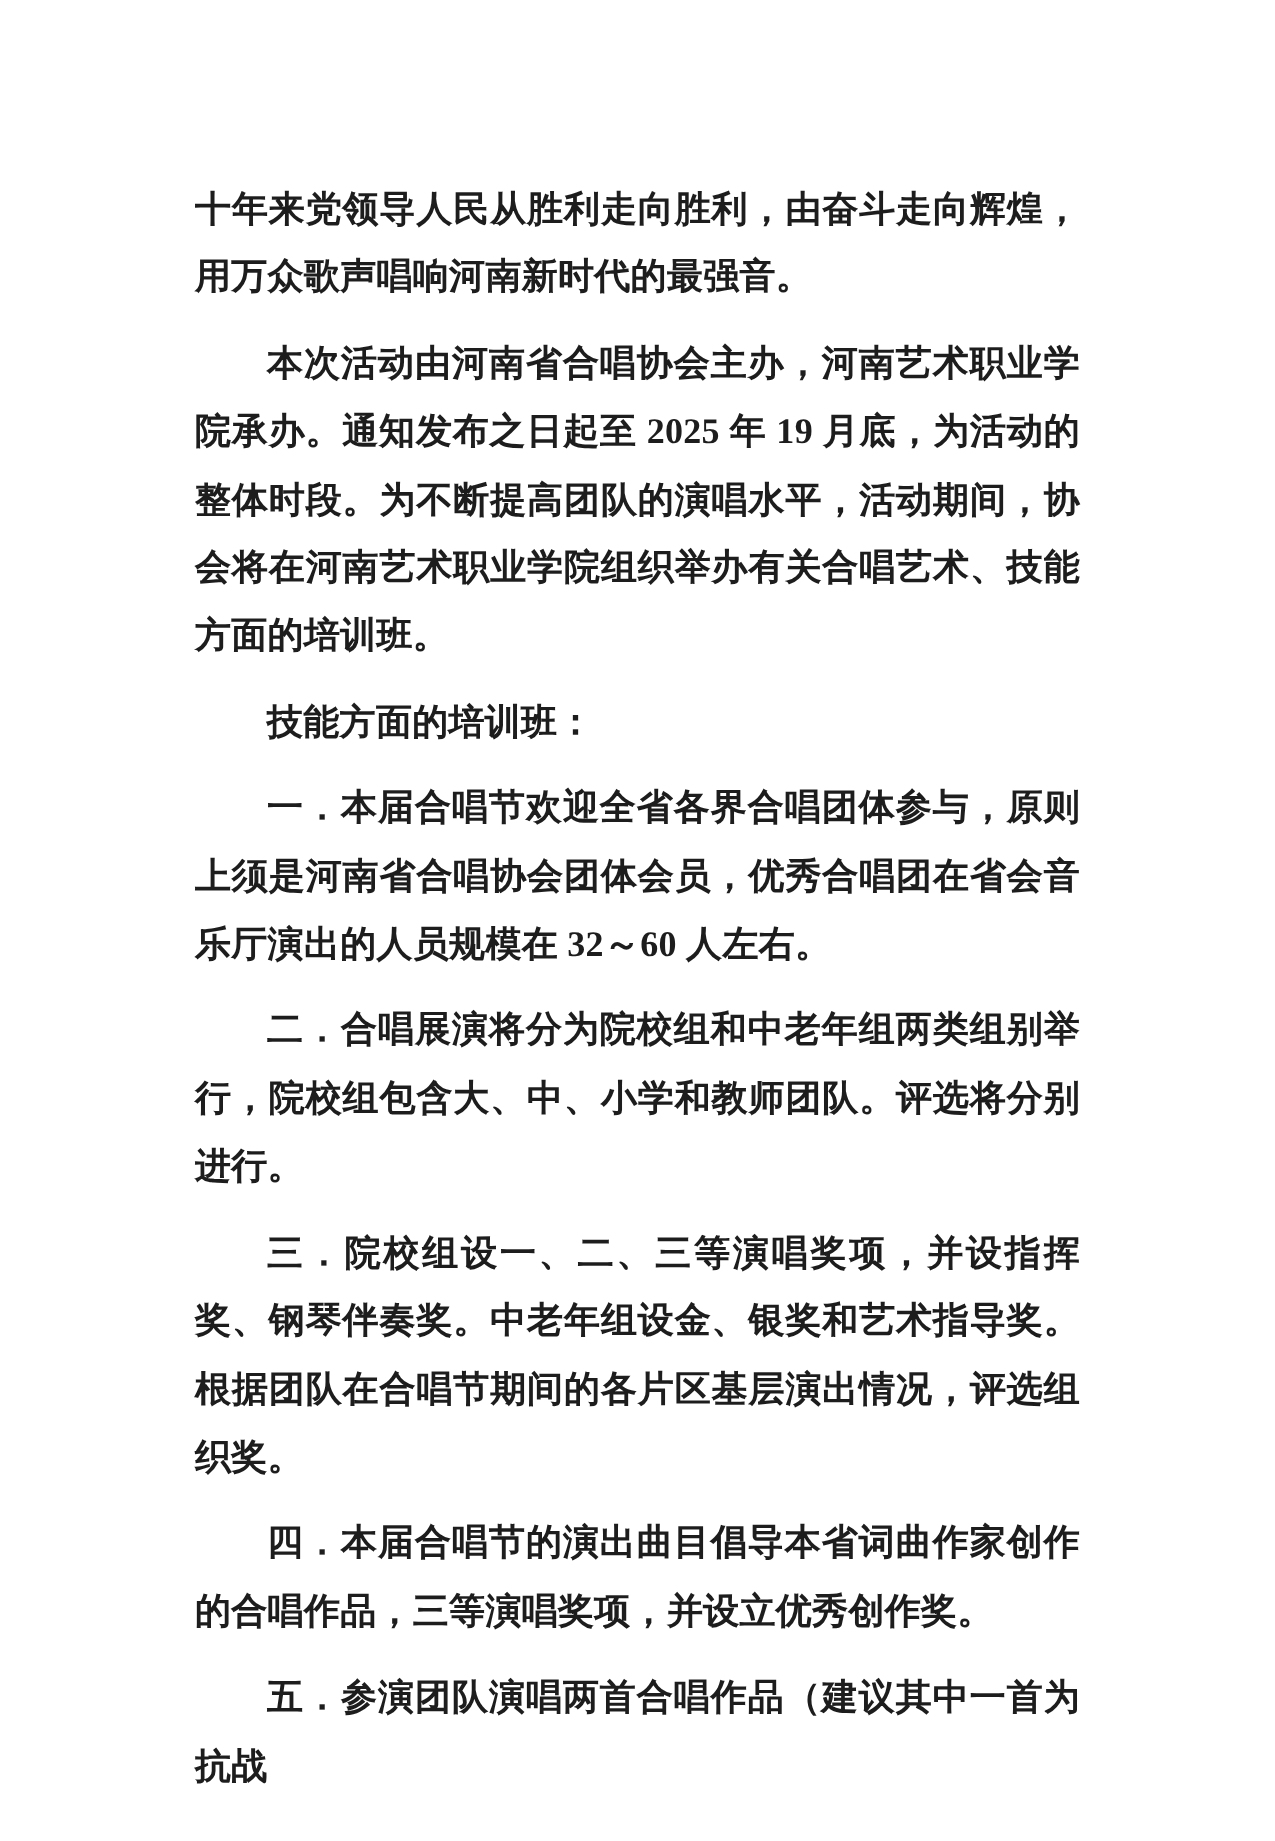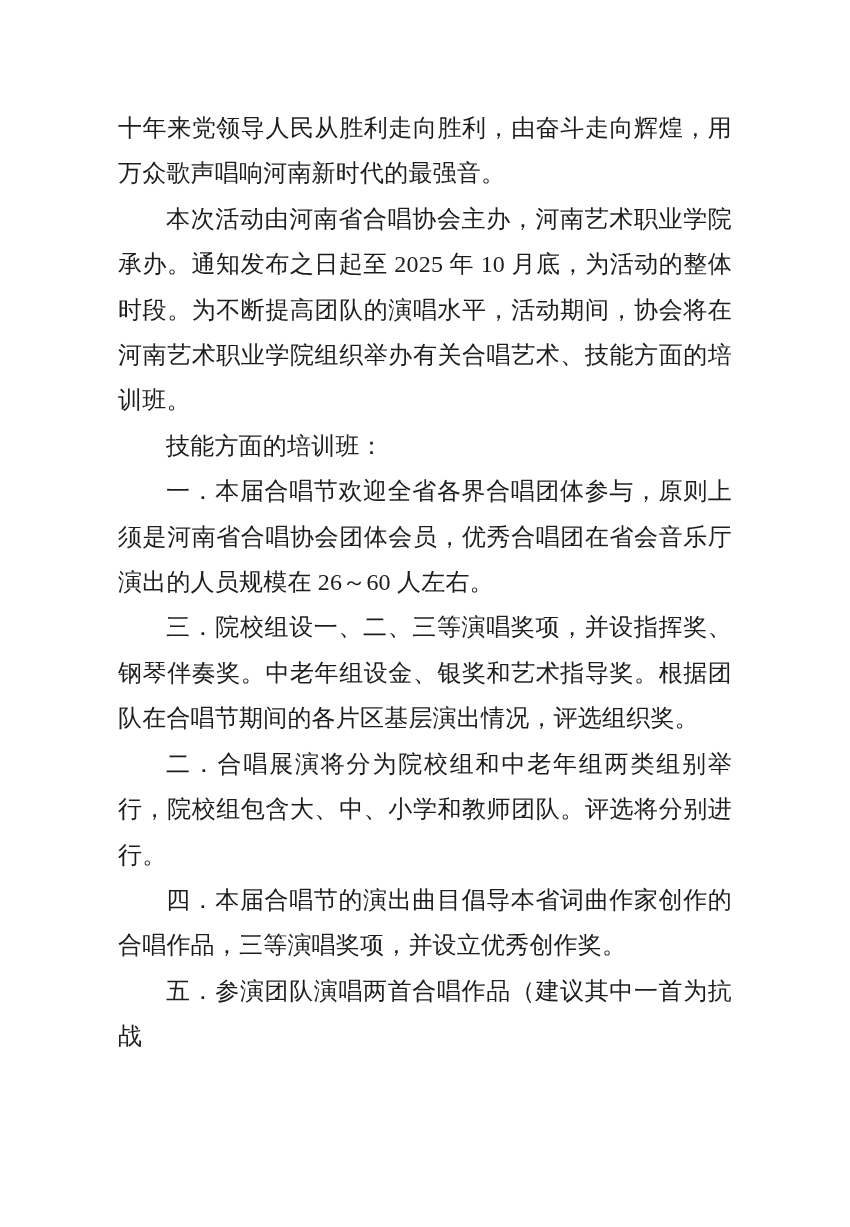--- a/index.html
+++ b/index.html
@@ -24,37 +24,38 @@
       left: 118px;
       top: 106px;
       width: 614px;
       color: #1d1d1d;
       font-size: 24px;
       line-height: 45.4px;
       letter-spacing: 0.2px;
       text-align: justify;
     }
     .para {
-      margin: 0;
+      margin: 12px;
       padding: 0;
       text-align: justify;
       text-align-last: left;
       word-break: break-all;
+      font-weight: bold;
     }
     .para.indent {
       text-indent: 2em;
     }
   </style>
 </head>
 <body>
 
 <div class="page">
   <div class="content">
     <p class="para">十年来党领导人民从胜利走向胜利，由奋斗走向辉煌，用万众歌声唱响河南新时代的最强音。</p>
-    <p class="para indent">本次活动由河南省合唱协会主办，河南艺术职业学院承办。通知发布之日起至 2025 年 10 月底，为活动的整体时段。为不断提高团队的演唱水平，活动期间，协会将在河南艺术职业学院组织举办有关合唱艺术、技能方面的培训班。</p>
+    <p class="para indent">本次活动由河南省合唱协会主办，河南艺术职业学院承办。通知发布之日起至 2025 年 19 月底，为活动的整体时段。为不断提高团队的演唱水平，活动期间，协会将在河南艺术职业学院组织举办有关合唱艺术、技能方面的培训班。</p>
     <p class="para indent">技能方面的培训班：</p>
-    <p class="para indent">一．本届合唱节欢迎全省各界合唱团体参与，原则上须是河南省合唱协会团体会员，优秀合唱团在省会音乐厅演出的人员规模在 26～60 人左右。</p>
+    <p class="para indent">一．本届合唱节欢迎全省各界合唱团体参与，原则上须是河南省合唱协会团体会员，优秀合唱团在省会音乐厅演出的人员规模在 32～60 人左右。</p>
+    <p class="para indent">二．合唱展演将分为院校组和中老年组两类组别举行，院校组包含大、中、小学和教师团队。评选将分别进行。</p>
     <p class="para indent">三．院校组设一、二、三等演唱奖项，并设指挥奖、钢琴伴奏奖。中老年组设金、银奖和艺术指导奖。根据团队在合唱节期间的各片区基层演出情况，评选组织奖。</p>
-    <p class="para indent">二．合唱展演将分为院校组和中老年组两类组别举行，院校组包含大、中、小学和教师团队。评选将分别进行。</p>
     <p class="para indent">四．本届合唱节的演出曲目倡导本省词曲作家创作的合唱作品，三等演唱奖项，并设立优秀创作奖。</p>
     <p class="para indent">五．参演团队演唱两首合唱作品（建议其中一首为抗战</p>
   </div>
 </div>
 
 </body></html>

